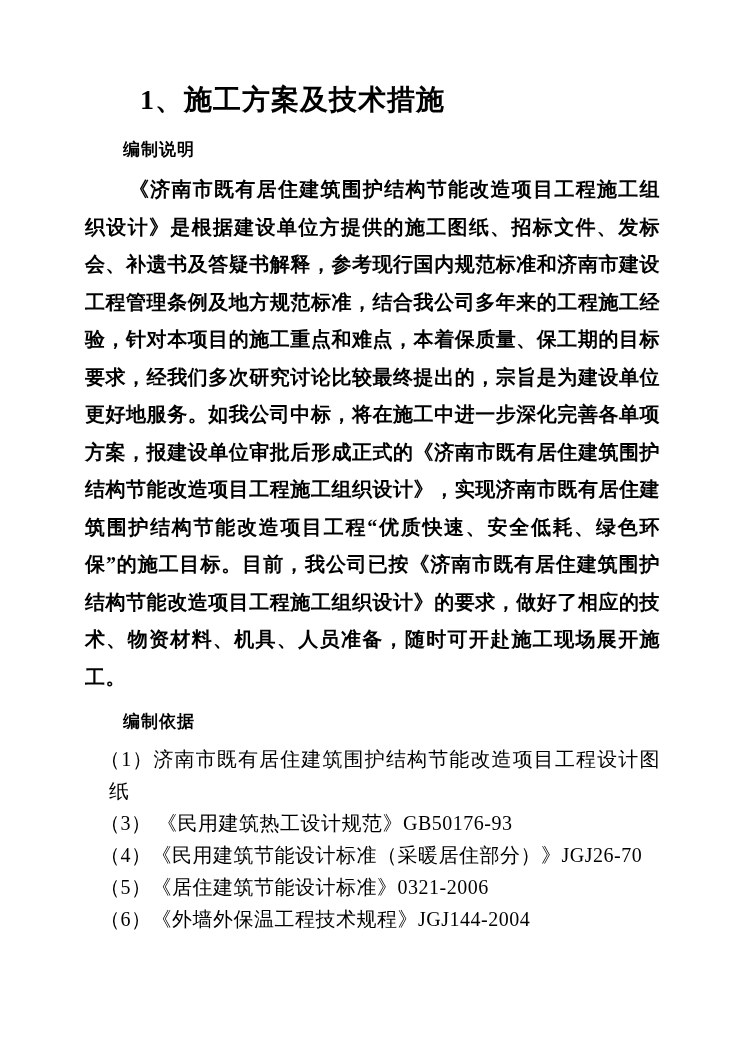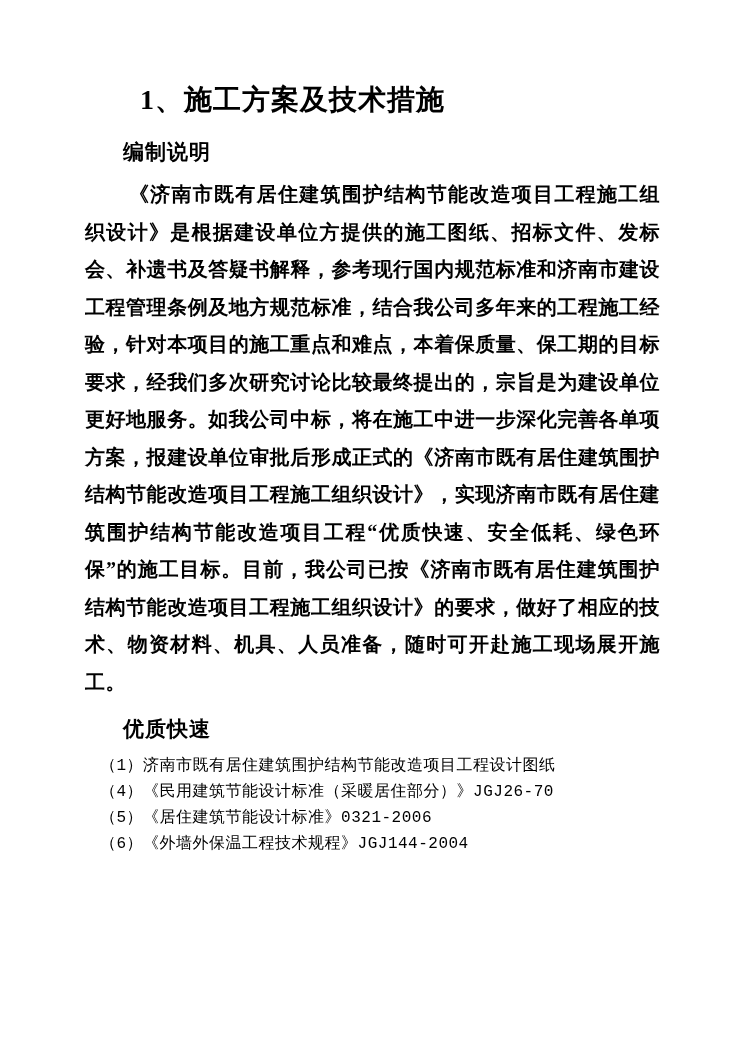--- a/index.html
+++ b/index.html
@@ -21,62 +21,62 @@
   }
   .doc-title {
     margin: 0 0 20px 55px;
     font-size: 28px;
     font-weight: bold;
     letter-spacing: 1px;
     line-height: 1.3;
   }
   .section-heading {
     margin: 14px 0 10px 38px;
-    font-size: 21px;
+    font-size: 17px;
     font-weight: bold;
     letter-spacing: 1px;
   }
   .body-paragraph {
     margin: 0;
     font-size: 20px;
     line-height: 37.5px;
     text-align: justify;
     text-indent: 2.2em;
     letter-spacing: 0.5px;
     font-weight: bold;
   }
   .ref-list {
     margin-top: 6px;
   }
   .ref-item {
-    font-size: 16px;
-    line-height: 26px;
+    font-size: 20px;
+    line-height: 32px;
     padding-left: 24px;
     text-indent: -9px;
     text-align: justify;
     letter-spacing: 0.5px;
-    font-family: Liberation Mono, monospace;
   }
 </style>
 </head>
 <body>
 
 <div class="page">
 
   <h1 class="doc-title">1、施工方案及技术措施</h1>
 
   <div>
     <h2 class="section-heading">编制说明</h2>
     <p class="body-paragraph">《济南市既有居住建筑围护结构节能改造项目工程施工组织设计》是根据建设单位方提供的施工图纸、招标文件、发标会、补遗书及答疑书解释，参考现行国内规范标准和济南市建设工程管理条例及地方规范标准，结合我公司多年来的工程施工经验，针对本项目的施工重点和难点，本着保质量、保工期的目标要求，经我们多次研究讨论比较最终提出的，宗旨是为建设单位更好地服务。如我公司中标，将在施工中进一步深化完善各单项方案，报建设单位审批后形成正式的《济南市既有居住建筑围护结构节能改造项目工程施工组织设计》，实现济南市既有居住建筑围护结构节能改造项目工程“优质快速、安全低耗、绿色环保”的施工目标。目前，我公司已按《济南市既有居住建筑围护结构节能改造项目工程施工组织设计》的要求，做好了相应的技术、物资材料、机具、人员准备，随时可开赴施工现场展开施工。</p>
   </div>
 
   <div>
-    <h2 class="section-heading">优质快速</h2>
+    <h2 class="section-heading">编制依据</h2>
 
     <div class="ref-list">
       <div class="ref-item">（1）济南市既有居住建筑围护结构节能改造项目工程设计图纸</div>
+      <div class="ref-item">（3） 《民用建筑热工设计规范》GB50176-93</div>
       <div class="ref-item">（4）《民用建筑节能设计标准（采暖居住部分）》JGJ26-70</div>
       <div class="ref-item">（5）《居住建筑节能设计标准》0321-2006</div>
       <div class="ref-item">（6）《外墙外保温工程技术规程》JGJ144-2004</div>
     </div>
   </div>
 
 </div>
 
 </body></html>

